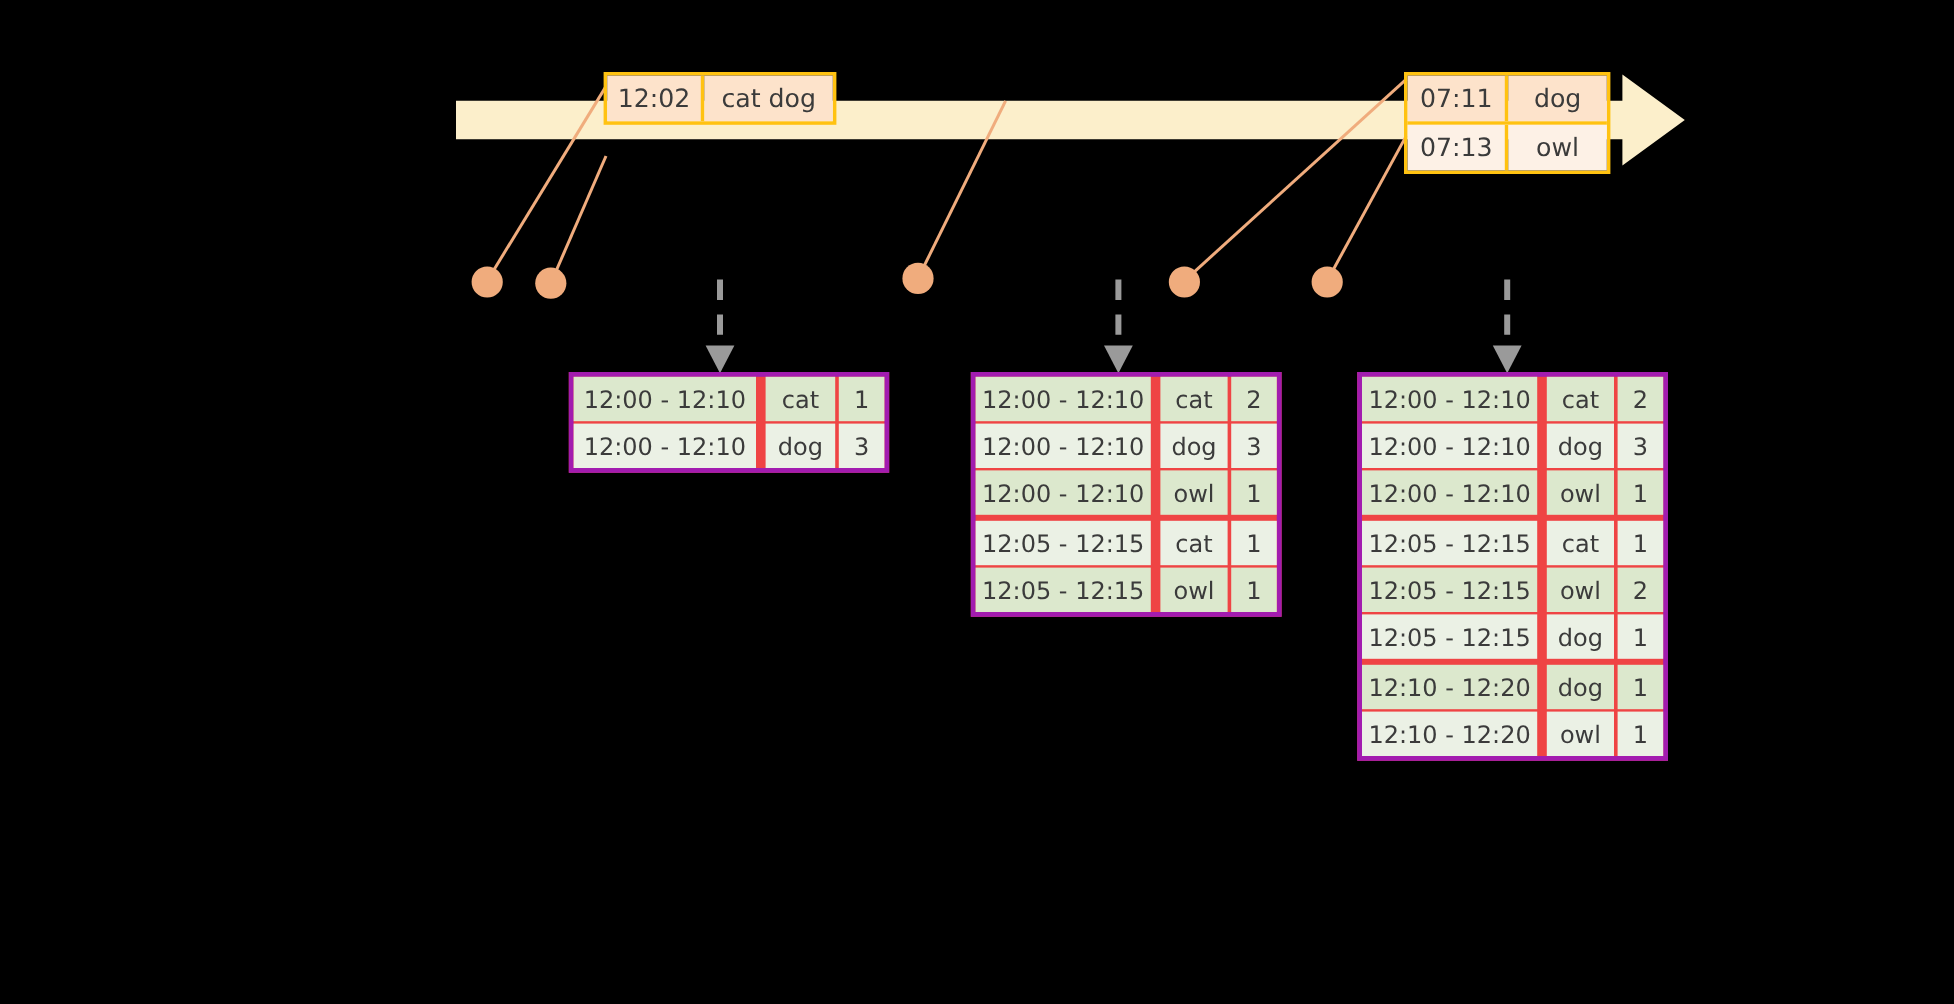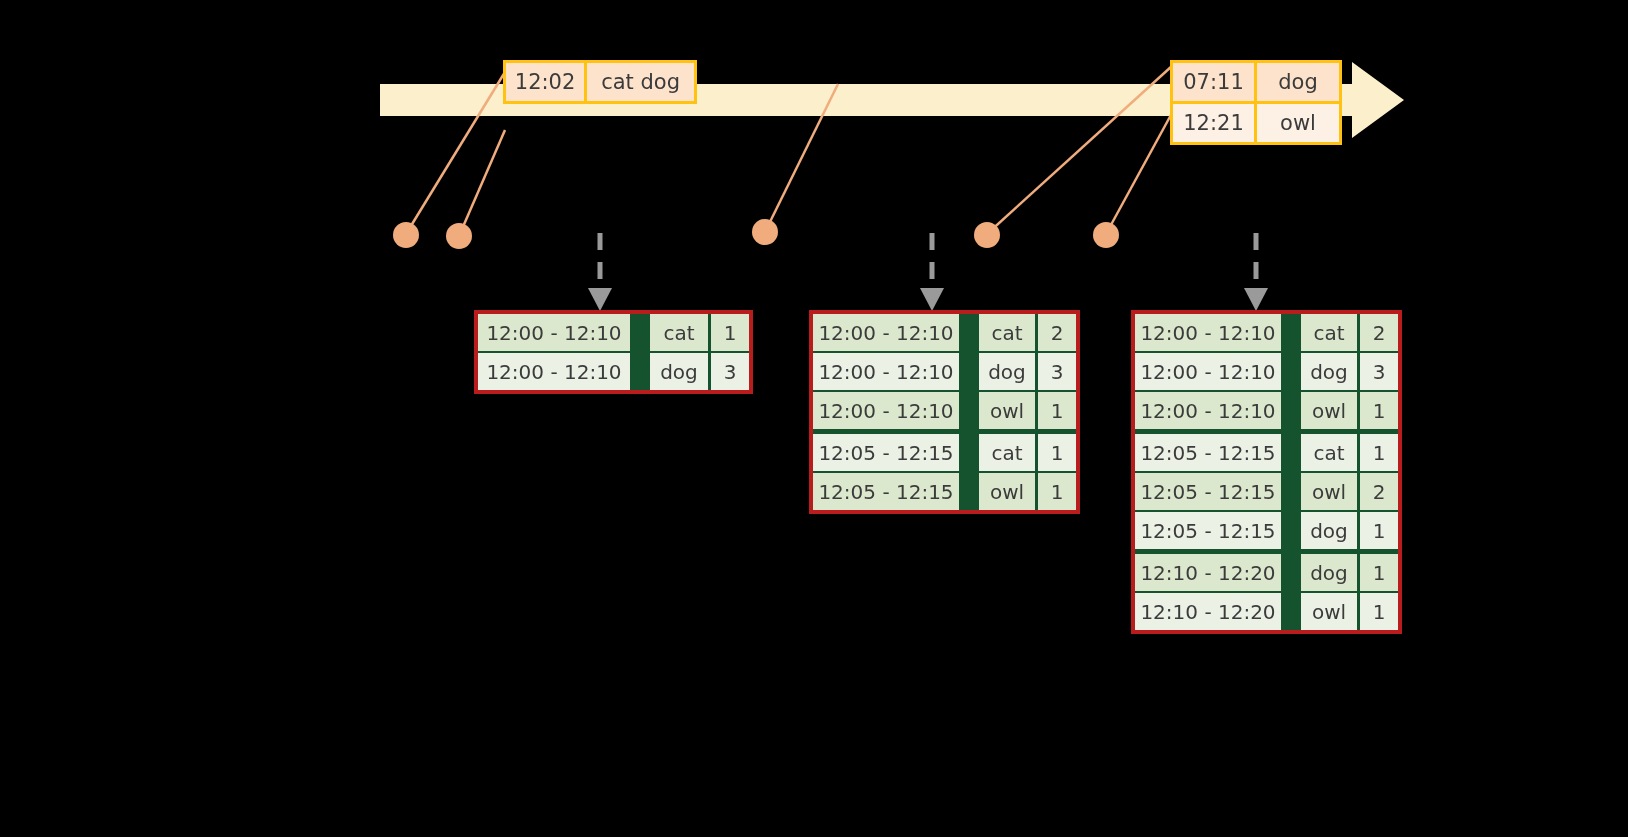--- a/index.html
+++ b/index.html
@@ -63,23 +63,23 @@
     padding: 0 14px;
     box-sizing: border-box;
     white-space: nowrap;
   }
   .shade-a .ev-time, .shade-a .ev-payload { background: #FDE3CB; }
   .shade-b .ev-time, .shade-b .ev-payload { background: #FDF1E6; }
 
   
   .result-table {
     position: absolute;
-    border: 4px solid #b91c1c;
-    box-sizing: border-box;
-    background: #14532d;
+    border: 4px solid #a21caf;
+    box-sizing: border-box;
+    background: #ef4444;
     z-index: 4;
   }
   .rt-row {
     display: flex;
     align-items: stretch;
     height: 37px;
   }
   .rt-row + .rt-row { margin-top: 2px; }
   .rt-row.group-start { margin-top: 5px; }
   .rt-win {
@@ -90,21 +90,21 @@
     color: #3b3b3b;
     white-space: nowrap;
     box-sizing: border-box;
   }
   .rt-key {
     display: flex;
     align-items: center;
     justify-content: center;
     font-size: 20px;
     color: #3b3b3b;
-    margin-left: 20px;
+    margin-left: 8px;
     box-sizing: border-box;
   }
   .rt-cnt {
     display: flex;
     align-items: center;
     justify-content: center;
     font-size: 20px;
     color: #3b3b3b;
     margin-left: 3px;
     box-sizing: border-box;
@@ -162,21 +162,21 @@
     </div>
   </div>
 
 
   <div class="event-box" id="event-box-3" style="left:1170px; top:60px; width:172px;">
     <div class="event-row shade-a">
       <div class="ev-time">07:11</div>
       <div class="ev-payload">dog</div>
     </div>
     <div class="event-row shade-b">
-      <div class="ev-time">12:21</div>
+      <div class="ev-time">07:13</div>
       <div class="ev-payload">owl</div>
     </div>
   </div>
 
   <div class="result-table" id="result-table-1" style="left:474px; top:310px;">
       <div class="rt-row tone-a">
         <div class="rt-win" style="width: 152px;">12:00 - 12:10</div>
         <div class="rt-key" style="width: 58px;">cat</div>
         <div class="rt-cnt" style="width: 38px;">1</div>
       </div>

